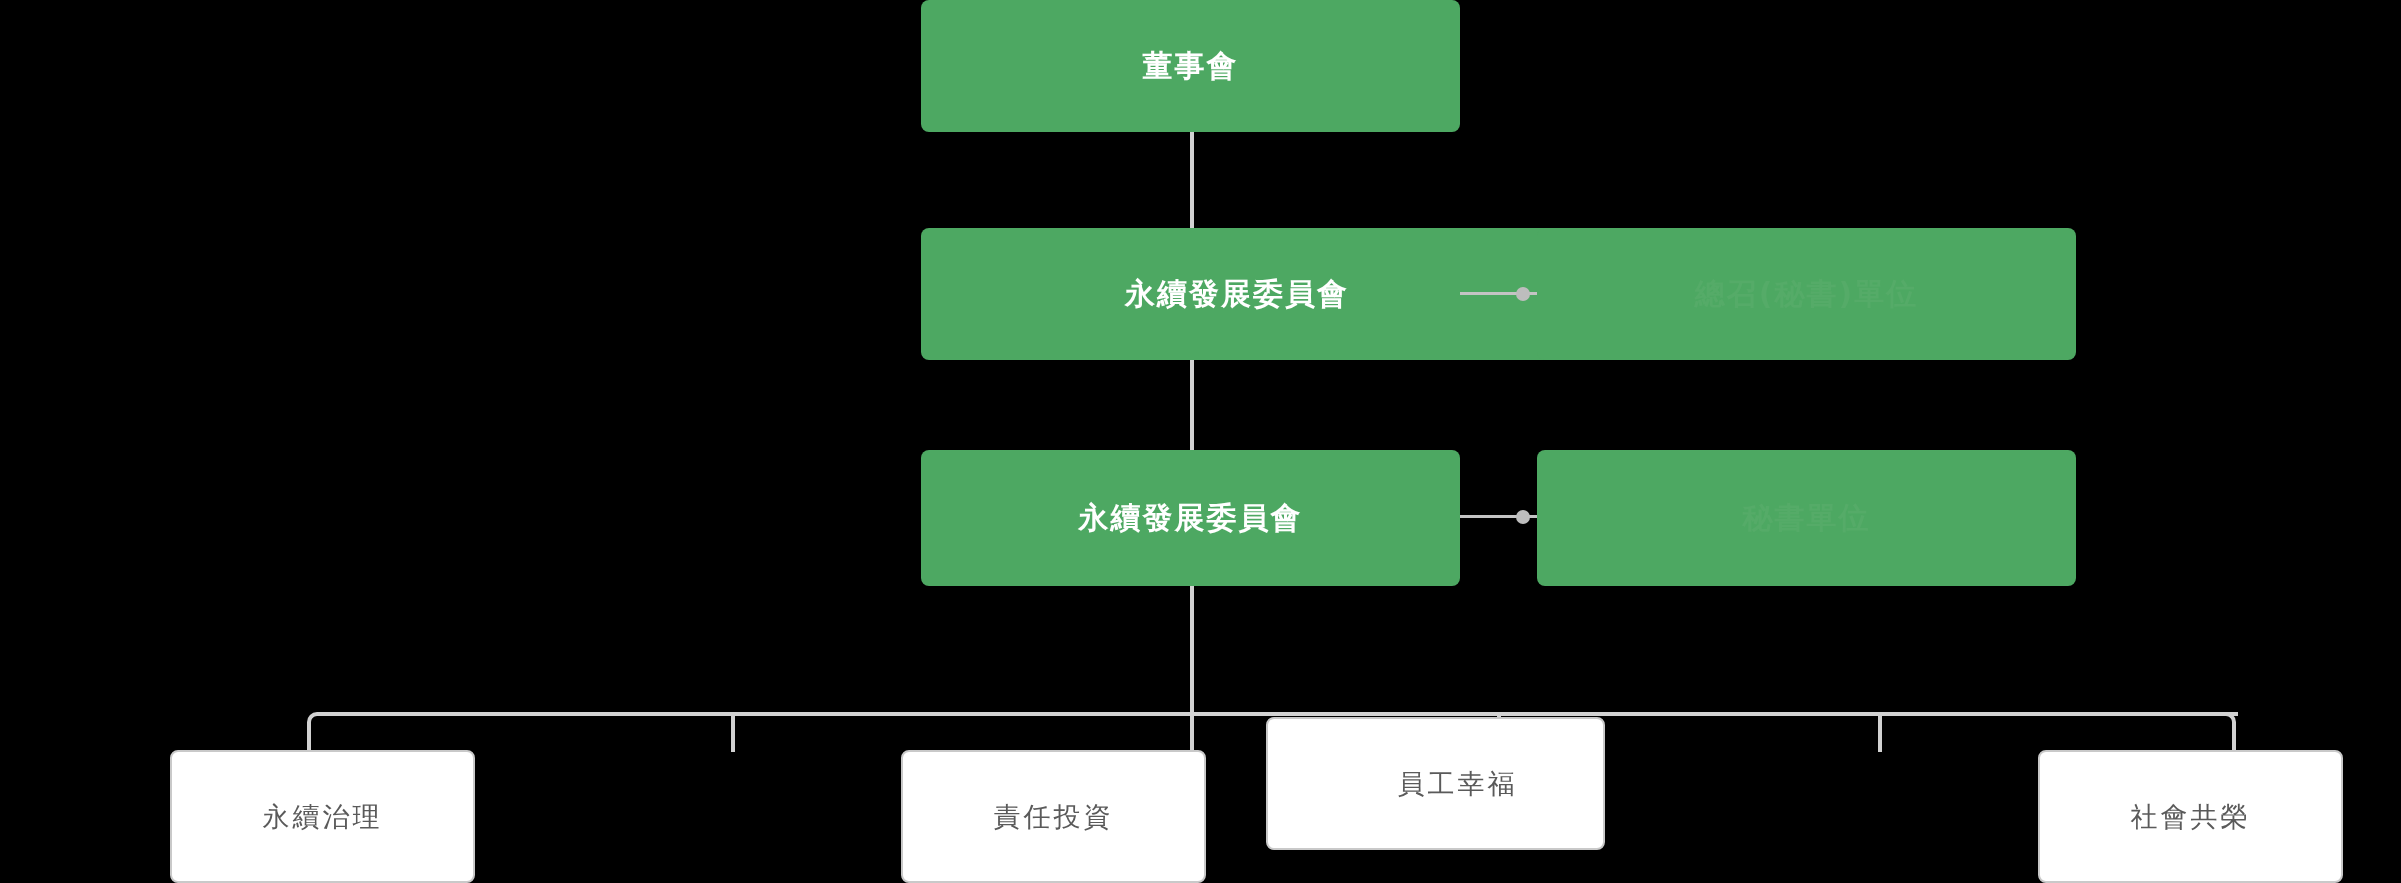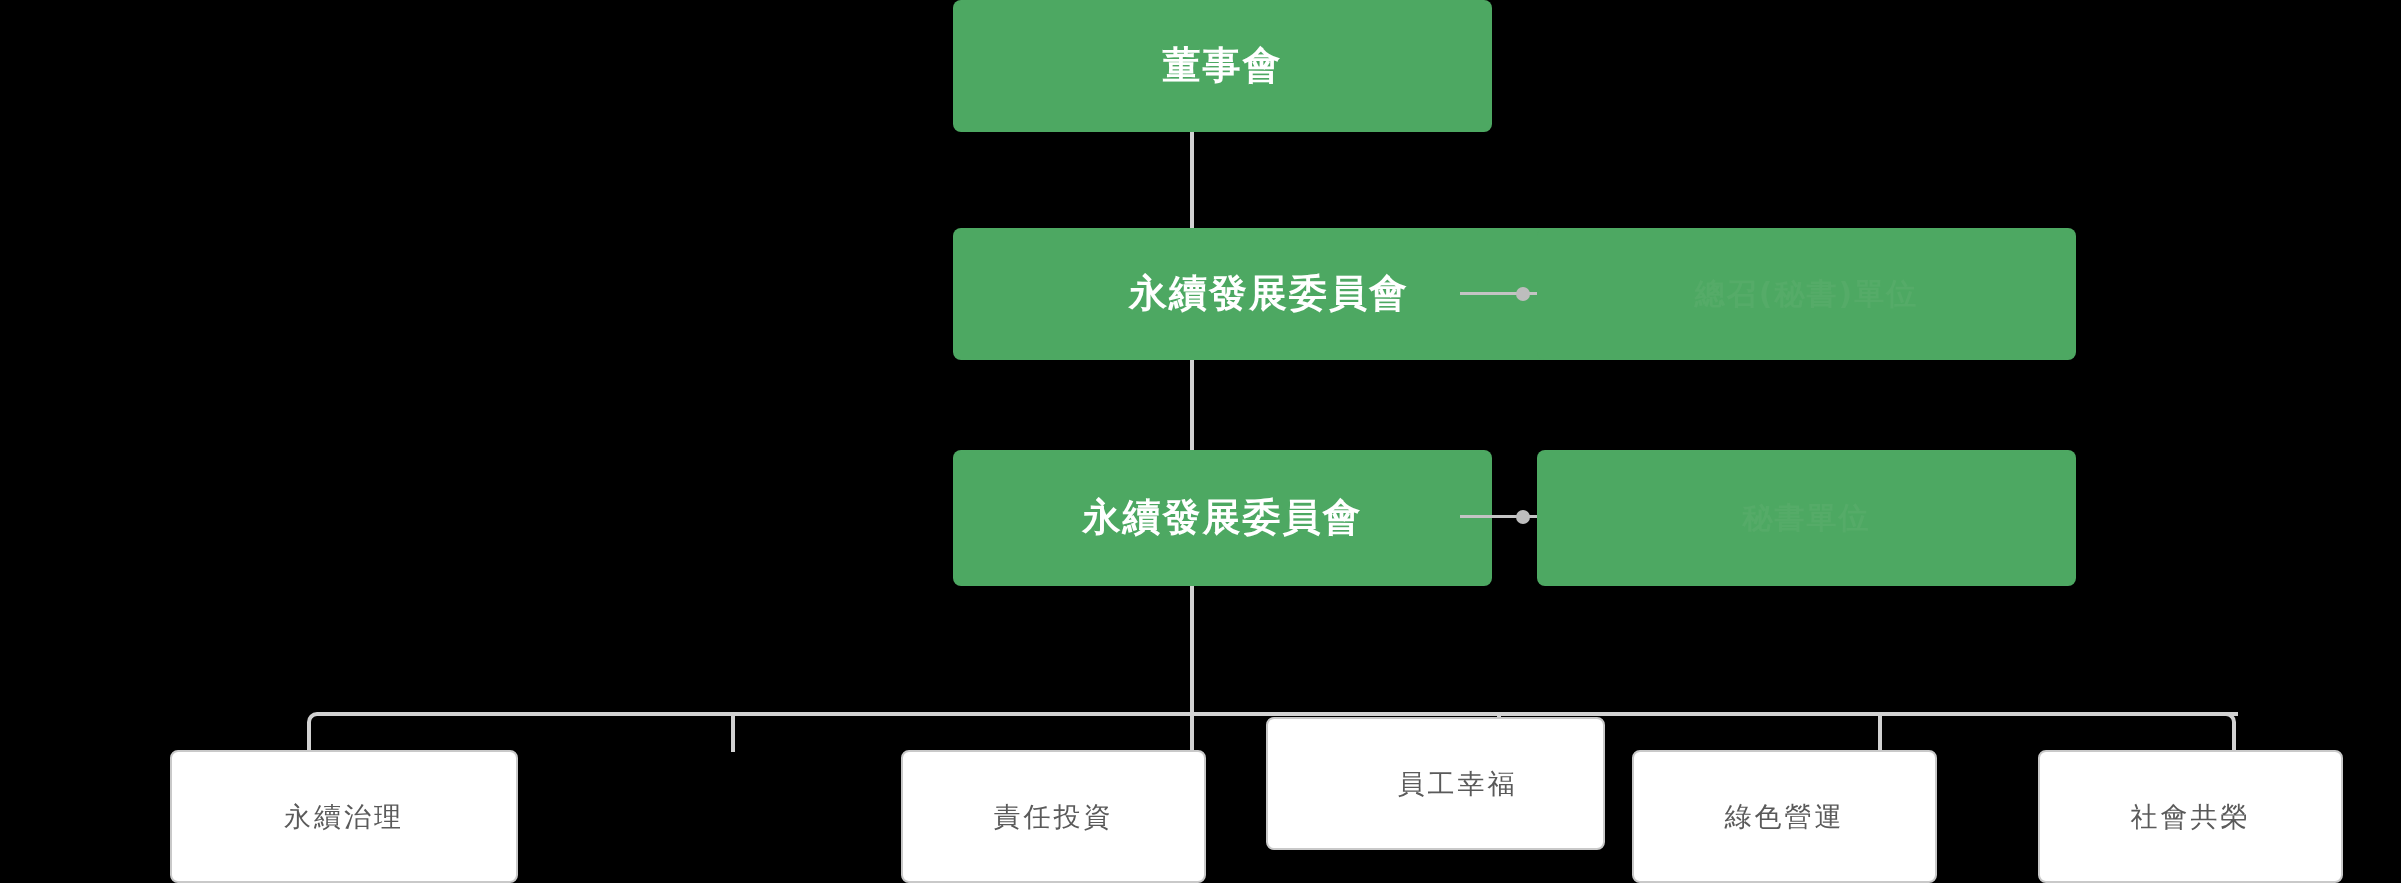--- a/index.html
+++ b/index.html
@@ -24,24 +24,23 @@
     align-items: center;
     justify-content: center;
     border-radius: 8px;
     text-align: center;
     line-height: 1.25;
   }
 
   .node-green {
     background: #4da862;
     color: #ffffff;
-    font-size: 38px;
+    font-size: 30px;
     font-weight: 700;
     letter-spacing: 2px;
-    margin-left: 32px;
   }
 
   
   .node-ghost {
     background: #4da862;
     color: #55ab68;
     font-size: 30px;
     font-weight: 700;
     letter-spacing: 2px;
   }
@@ -135,34 +134,31 @@
 
   <div class="elbow elbow-tl" style="left:307px; top:712px; width:20px; height:40px;"></div>
   <div class="conn conn-h" style="left:325px; top:712px; width:1913px; height:4px;"></div>
   <div class="elbow elbow-tr" style="left:2216px; top:712px; width:20px; height:40px;"></div>
 
   <div class="conn conn-v" style="left:731px;  top:712px; width:4px; height:40px;"></div>
   <div class="conn conn-v" style="left:1190px; top:712px; width:4px; height:40px;"></div>
   <div class="conn conn-v" style="left:1497px; top:712px; width:4px; height:40px;"></div>
   <div class="conn conn-v" style="left:1878px; top:712px; width:4px; height:40px;"></div>
 
-  <div class="node node-white" style="left:170px; top:750px; width:348px; height:133px;">
+  <div class="node node-white" style="left:170px; top:750px; width:305px; height:133px;">
     <span>永續治理</span>
   </div>
 
 
   <div class="node node-white" style="left:901px; top:750px; width:305px; height:133px;">
     <span>責任投資</span>
   </div>
 
   <div class="node node-white" style="left:1266px; top:717px; width:339px; height:133px;padding-left:44px;">
     <span>員工幸福</span>
   </div>
 
-  <div class="node node-white" style="left:1632px; top:750px; width:305px; height:133px;">
-    <span>綠色營運</span>
-  </div>
 
   <div class="node node-white" style="left:1998px; top:750px; width:305px; height:133px;margin-left:40px;">
     <span>社會共榮</span>
   </div>
 
 </div>
 
 </body></html>

